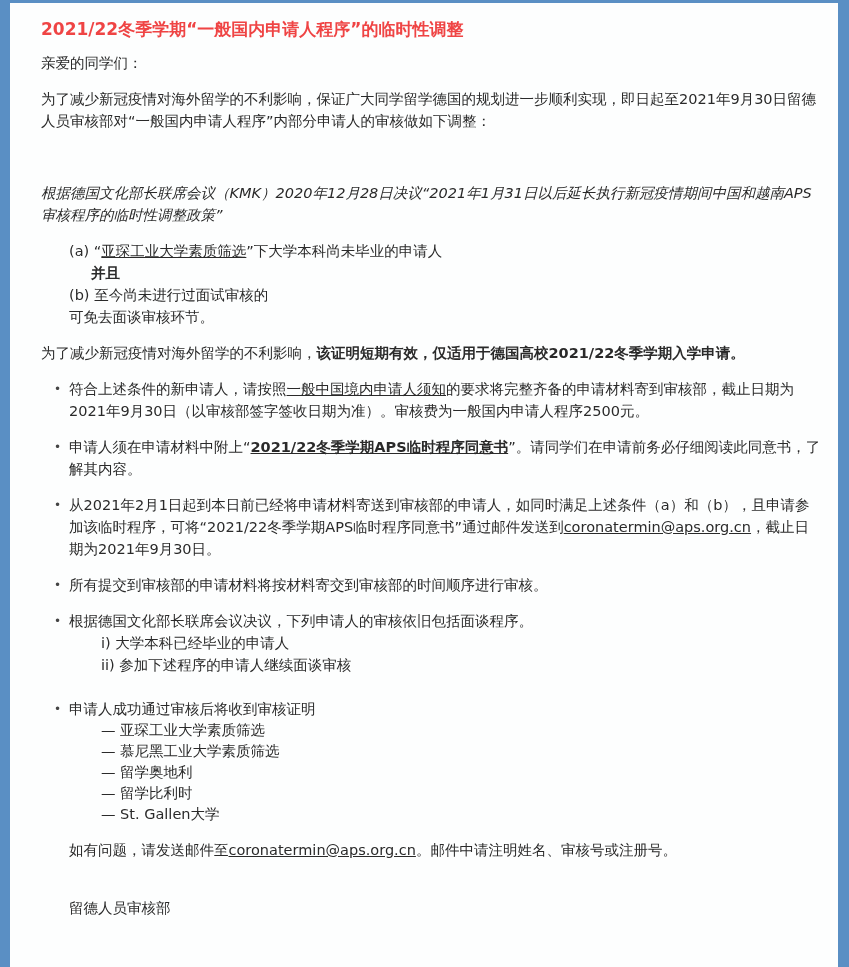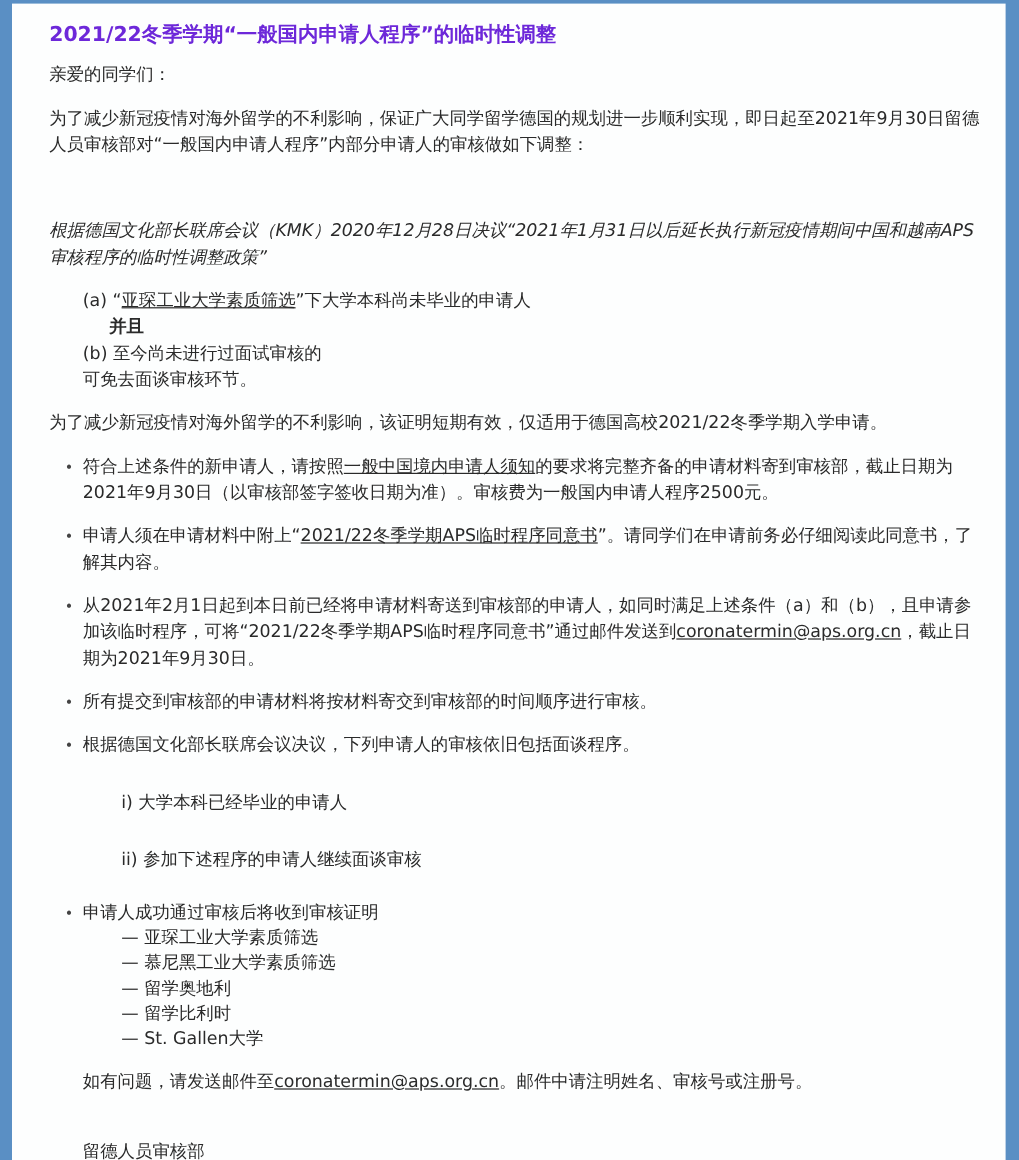--- a/index.html
+++ b/index.html
@@ -10,34 +10,34 @@
     color: #2a2a2a;
   }
   .frame {
     position: absolute; left: 10px; top: 3px; width: 828px; height: 964px;
     background: #fdfefe;
   }
   .content {
     position: absolute; left: 31px; top: 13px; width: 780px;
     font-size: 14.5px; line-height: 22px;
   }
-  .title { font-size: 17px; font-weight: bold; margin: 0 0 10px 0; line-height: 26px; color:#6d28d9; }
+  .title { font-size: 17px; font-weight: bold; margin: 0 0 10px 0; line-height: 26px; color:#ef4444; }
   p { margin: 0; }
   .gap { height: 14px; }
   .italic { font-style: italic; margin-top: 36px; }
   .cond { padding-left: 28px; }
   .cond .indent { padding-left: 22px; font-weight: bold; }
-  .bold { font-weight: normal; }
+  .bold { font-weight: bold; }
   a, .link { color: #2a2a2a; text-decoration: underline; }
   ul.bullets { list-style: none; margin: 0; padding: 0; }
   ul.bullets > li { position: relative; padding-left: 28px; margin-bottom: 14px; }
   ul.bullets > li .dot {
     position: absolute; left: 13px; top: 0; font-size: 12px; line-height: 22px; color:#444;
   }
-  .sub { padding-left: 32px; margin-top: 26px; }
+  .sub { padding-left: 32px; }
   .dash-list { padding-left: 32px; }
   .dash-list div { line-height: 21px; }
   .sign { padding-left: 28px; }
 </style>
 </head>
 <body>
 
 <div class="frame">
   <div class="content">
 

